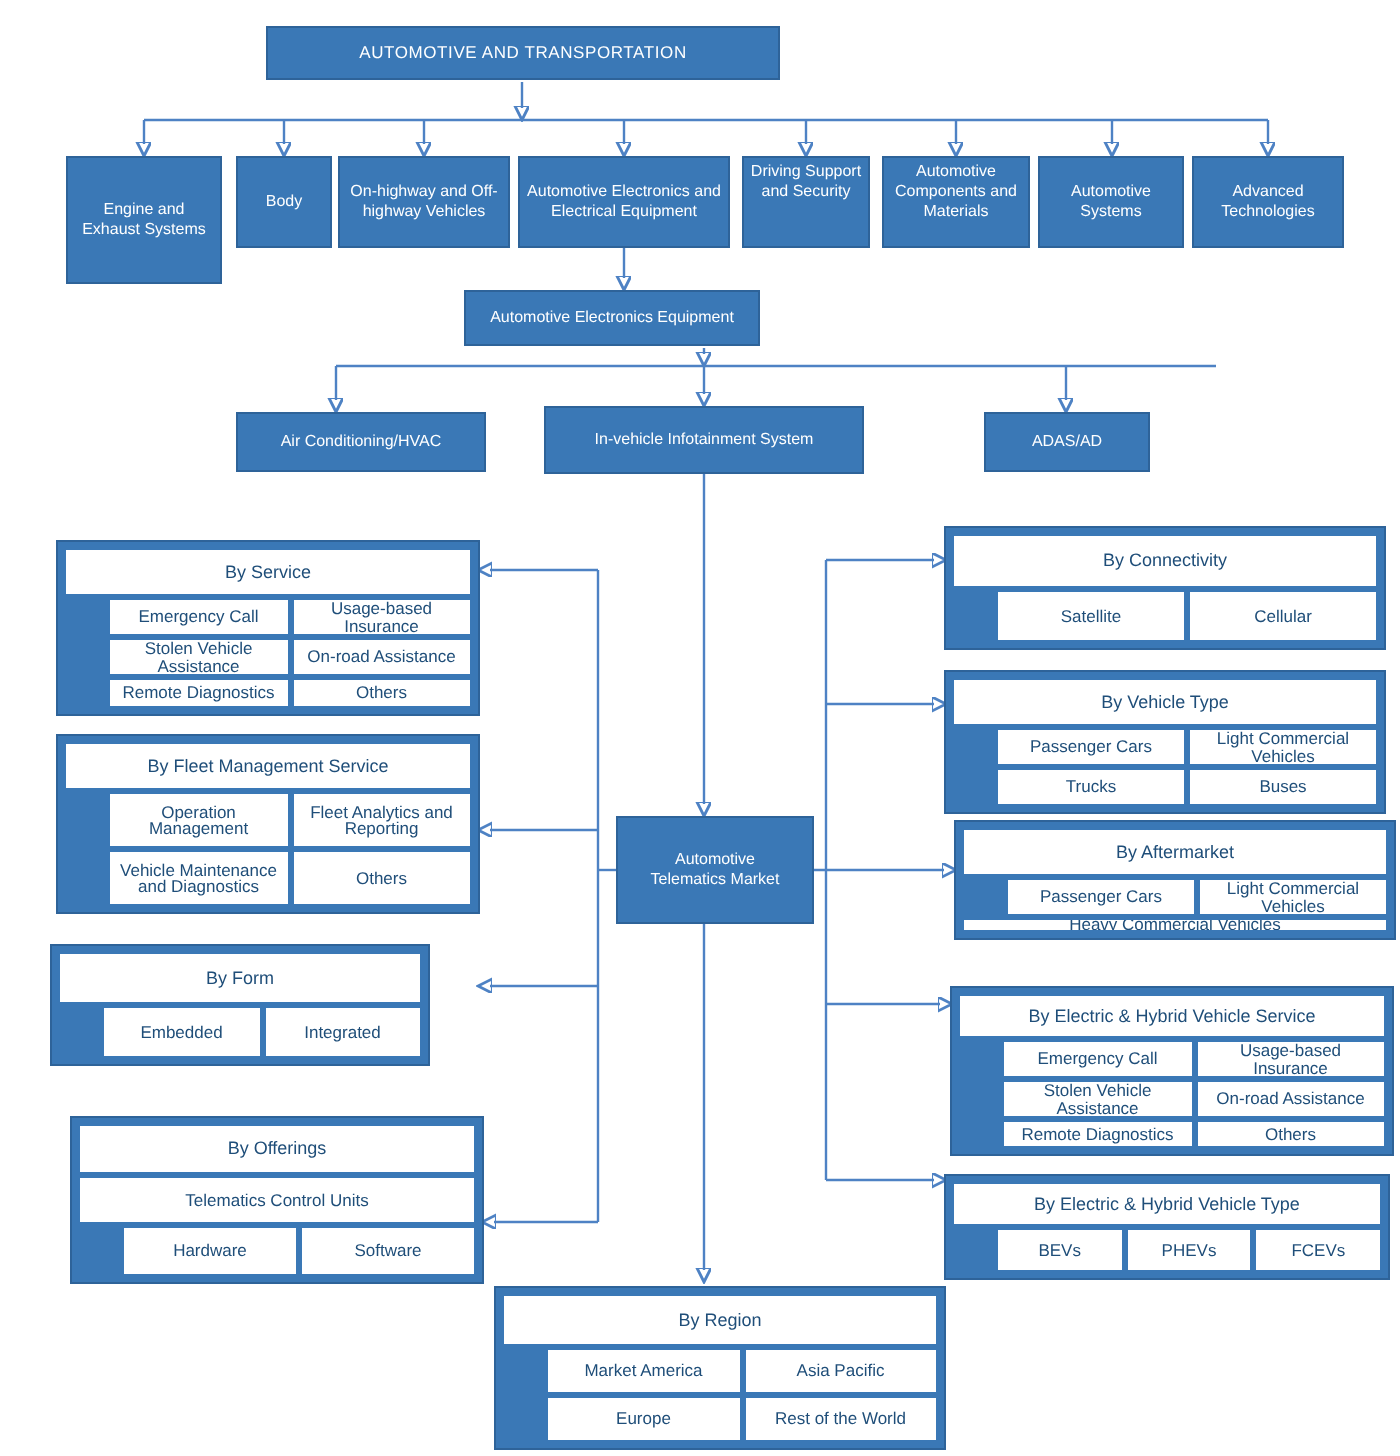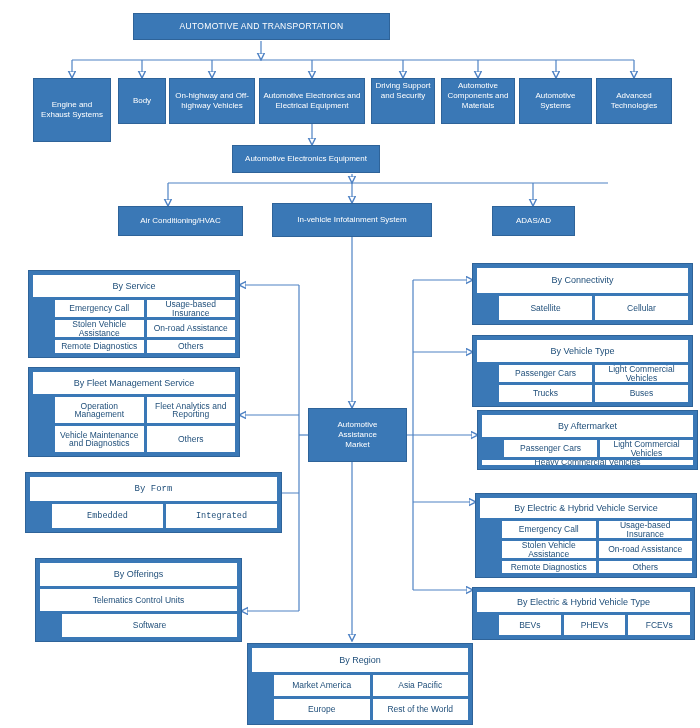--- a/index.html
+++ b/index.html
@@ -99,21 +99,21 @@
   <div class="node" style="left:441px;top:78px;width:74px;height:46px;align-items:flex-start;">Automotive Components and Materials</div>
   <div class="node" style="left:519px;top:78px;width:73px;height:46px;">Automotive Systems</div>
   <div class="node" style="left:596px;top:78px;width:76px;height:46px;">Advanced Technologies</div>
 
   <div class="node" style="left:232px;top:145px;width:148px;height:28px;">Automotive Electronics Equipment</div>
 
   <div class="node" style="left:118px;top:206px;width:125px;height:30px;">Air Conditioning/HVAC</div>
   <div class="node" style="left:272px;top:203px;width:160px;height:34px;">In-vehicle Infotainment System</div>
   <div class="node" style="left:492px;top:206px;width:83px;height:30px;">ADAS/AD</div>
 
-  <div class="node" style="left:308px;top:408px;width:99px;height:54px;padding:2px 16px;">Automotive Assistance Market</div>
+  <div class="node" style="left:308px;top:408px;width:99px;height:54px;padding:2px 16px;">Automotive Telematics Market</div>
 
   <div class="grp" style="left:28px;top:270px;width:212px;height:88px;">
     <div class="cell ttl t22">By Service</div>
     <div class="row">
       <div class="cell">Emergency Call</div>
       <div class="cell">Usage-based Insurance</div>
     </div>
     <div class="row">
       <div class="cell">Stolen Vehicle Assistance</div>
       <div class="cell">On-road Assistance</div>
@@ -129,32 +129,33 @@
     <div class="row">
       <div class="cell">Operation Management</div>
       <div class="cell">Fleet Analytics and Reporting</div>
     </div>
     <div class="row">
       <div class="cell">Vehicle Maintenance and Diagnostics</div>
       <div class="cell">Others</div>
     </div>
   </div>
 
-  <div class="grp" style="left:25px;top:472px;width:257px;height:61px;font-family:Liberation Mono, monospace;">
+  <div class="grp" style="left:25px;top:472px;width:190px;height:61px;">
     <div class="cell ttl">By Form</div>
     <div class="row">
       <div class="cell">Embedded</div>
       <div class="cell">Integrated</div>
     </div>
   </div>
 
   <div class="grp" style="left:35px;top:558px;width:207px;height:84px;">
     <div class="cell ttl">By Offerings</div>
     <div class="cell">Telematics Control Units</div>
     <div class="row">
+      <div class="cell">Hardware</div>
       <div class="cell">Software</div>
     </div>
   </div>
 
   <div class="grp" style="left:472px;top:263px;width:221px;height:62px;">
     <div class="cell ttl">By Connectivity</div>
     <div class="row">
       <div class="cell">Satellite</div>
       <div class="cell">Cellular</div>
     </div>

